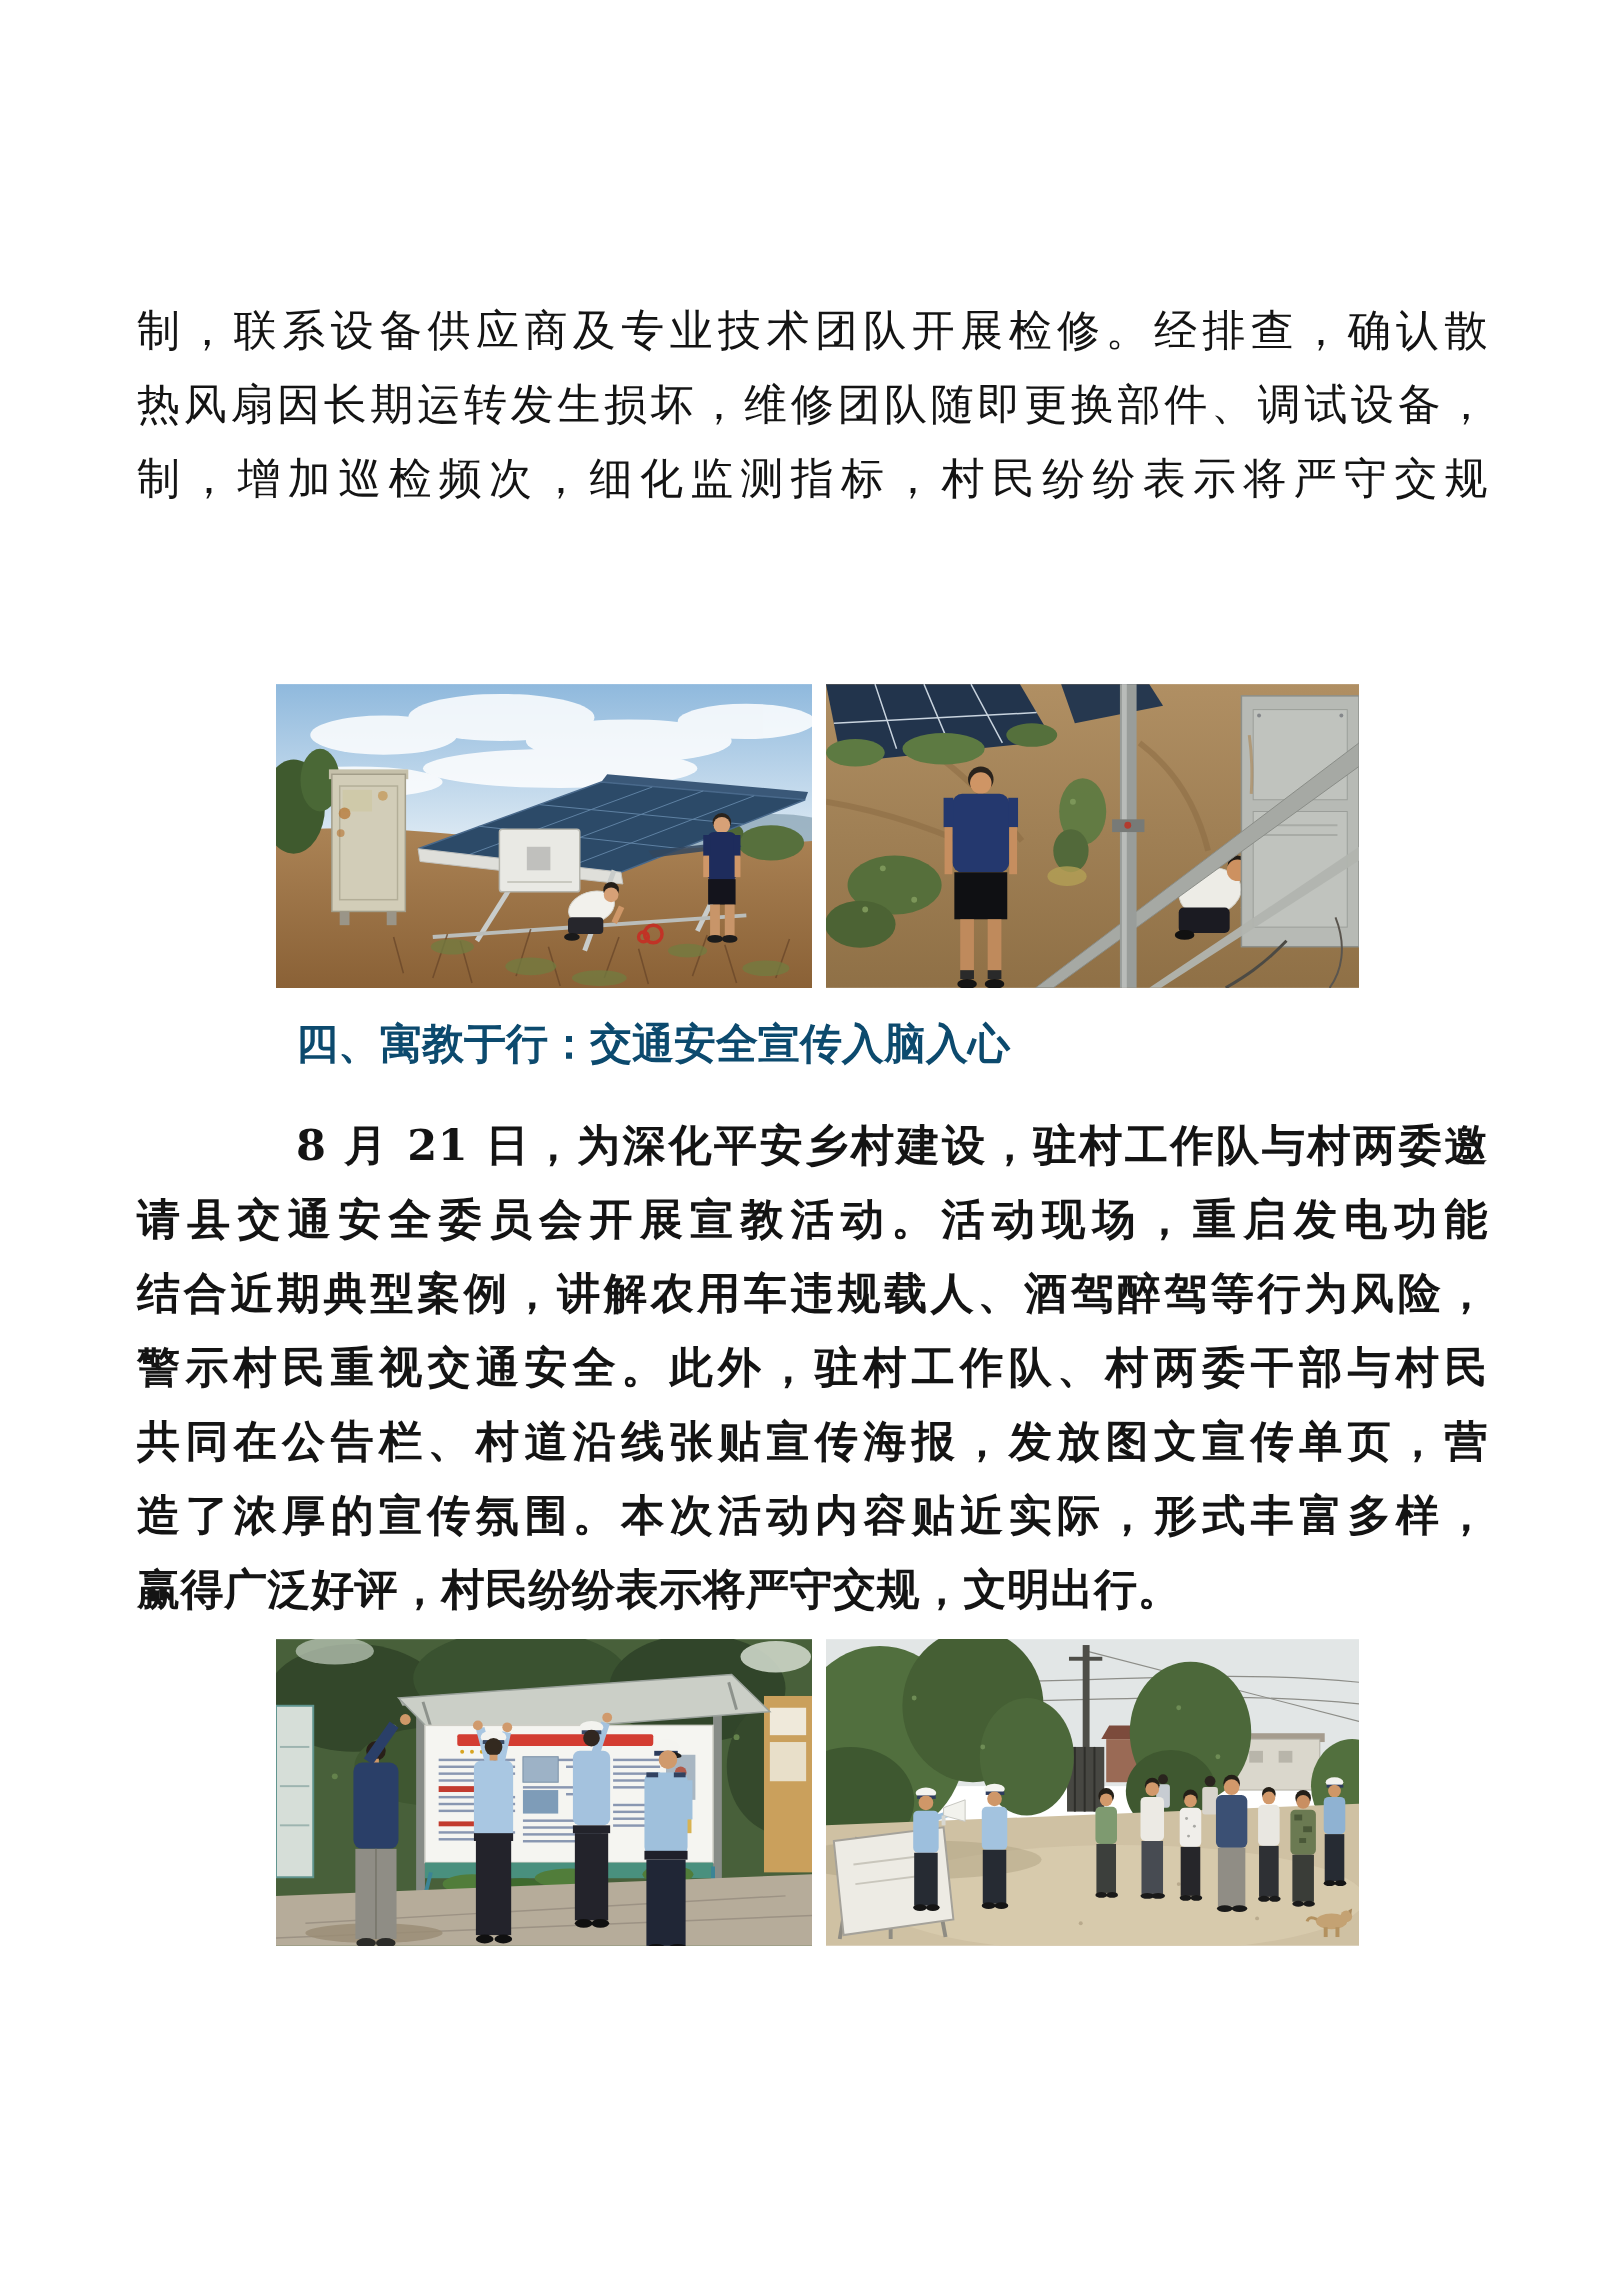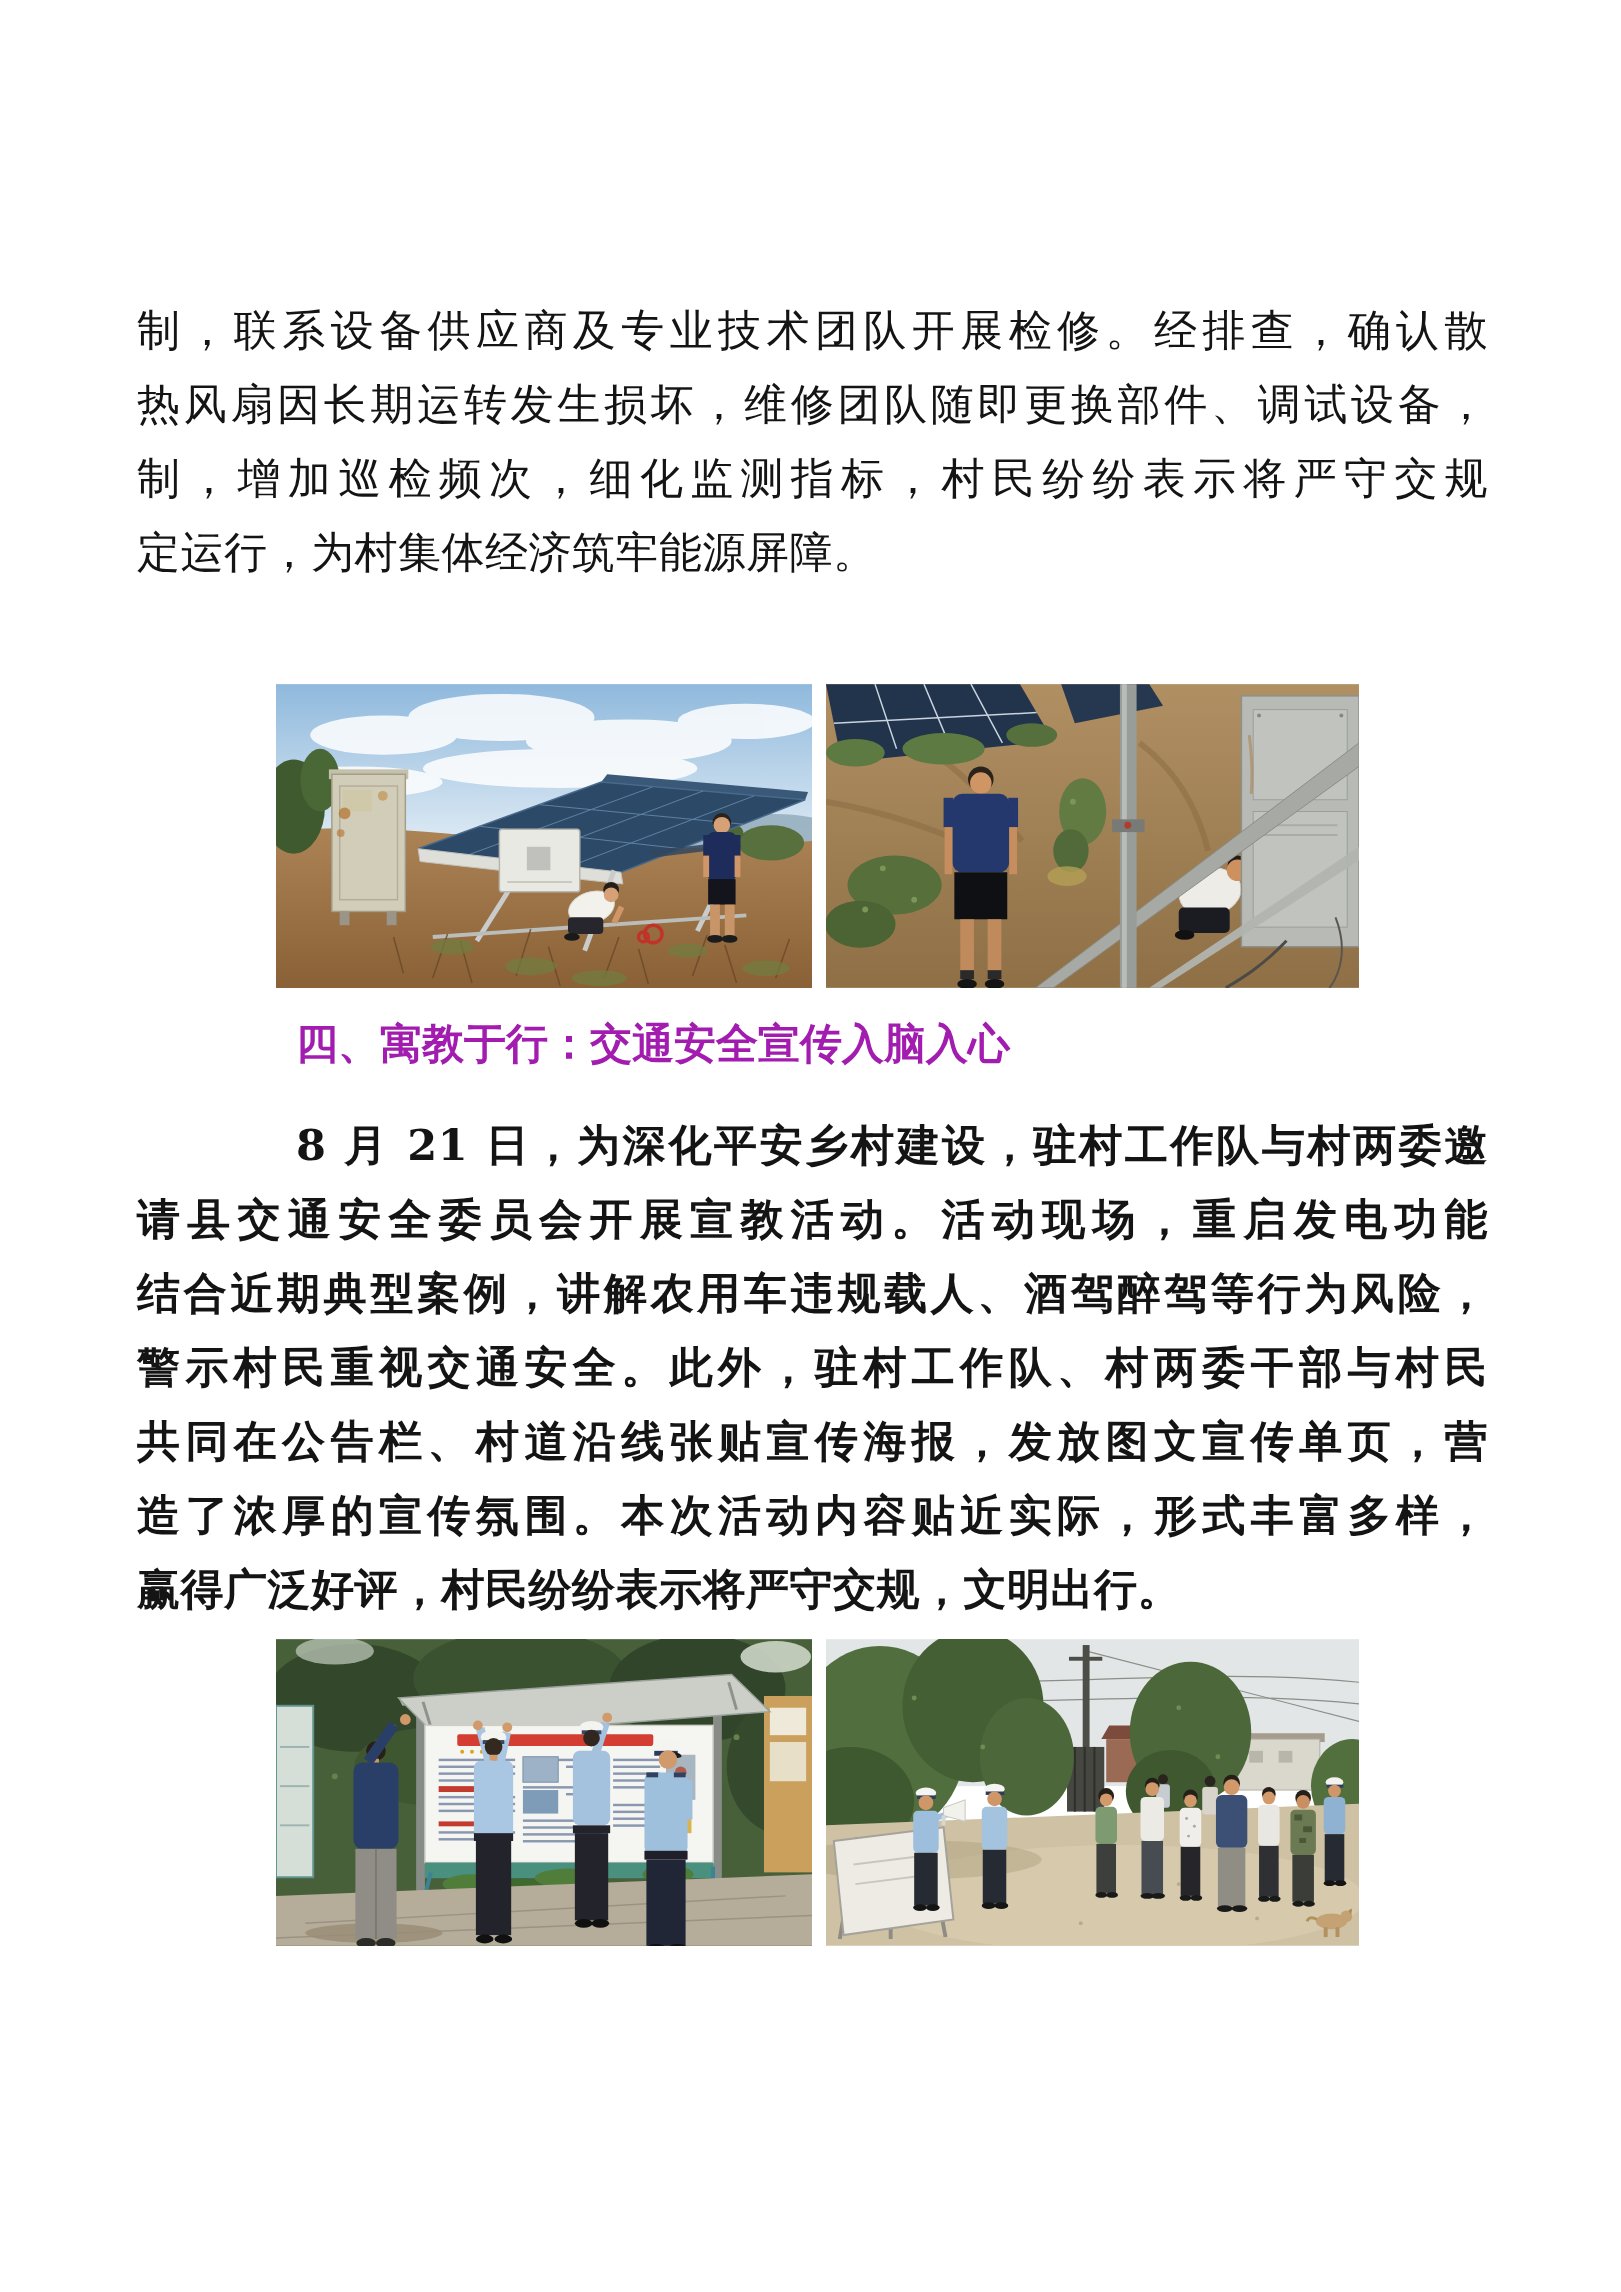--- a/index.html
+++ b/index.html
@@ -35,21 +35,21 @@
     position: absolute;
     left: 137px;
     top: 1013px;
     width: 1351px;
     margin: 0;
     padding-left: 159px;
     font-family: "DejaVu Sans", "Liberation Sans", sans-serif;
     font-weight: 700;
     font-size: 42px;
     line-height: 61px;
-    color: #a21caf;
+    color: #0c4a6e;
   }
   .p1 { top: 294px; font-family: Liberation Serif, serif; }
   .p2 { top: 1108px; font-weight: bold; }
   .photoset {
     position: absolute;
     margin: 0;
     display: flex;
     gap: 13.7px;
   }
   .ps1 { left: 276px; top: 684px; width: 1083px; height: 304px; }
@@ -58,21 +58,20 @@
 </style>
 </head>
 <body>
 
 <div class="page">
 
   <div class="para p1">
     <div class="line">制，联系设备供应商及专业技术团队开展检修。经排查，确认散</div>
     <div class="line">热风扇因长期运转发生损坏，维修团队随即更换部件、调试设备，</div>
     <div class="line">制，增加巡检频次，细化监测指标，村民纷纷表示将严守交规</div>
-    <div class="line last">定运行，为村集体经济筑牢能源屏障。</div>
   </div>
 
   <figure class="photoset ps1">
 
     <svg class="photo" width="536" height="304" viewBox="0 0 547 310" role="img" aria-label="山坡光伏电站全景：蓝天白云下，队员在太阳能板与设备机柜旁检修">
       <defs>
         <linearGradient id="skyA" x1="0" y1="0" x2="0" y2="1">
           <stop offset="0" stop-color="#8fb9dd"></stop>
             <stop offset="1" stop-color="#e9f1f7"></stop>
         </linearGradient>

